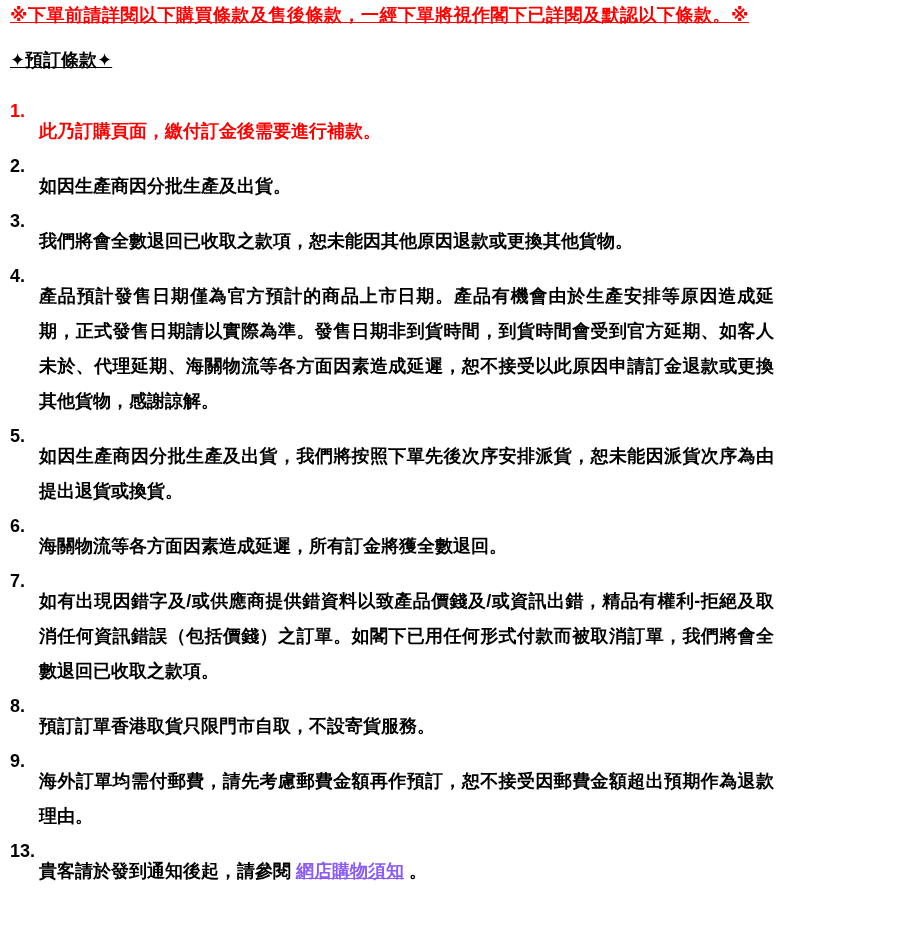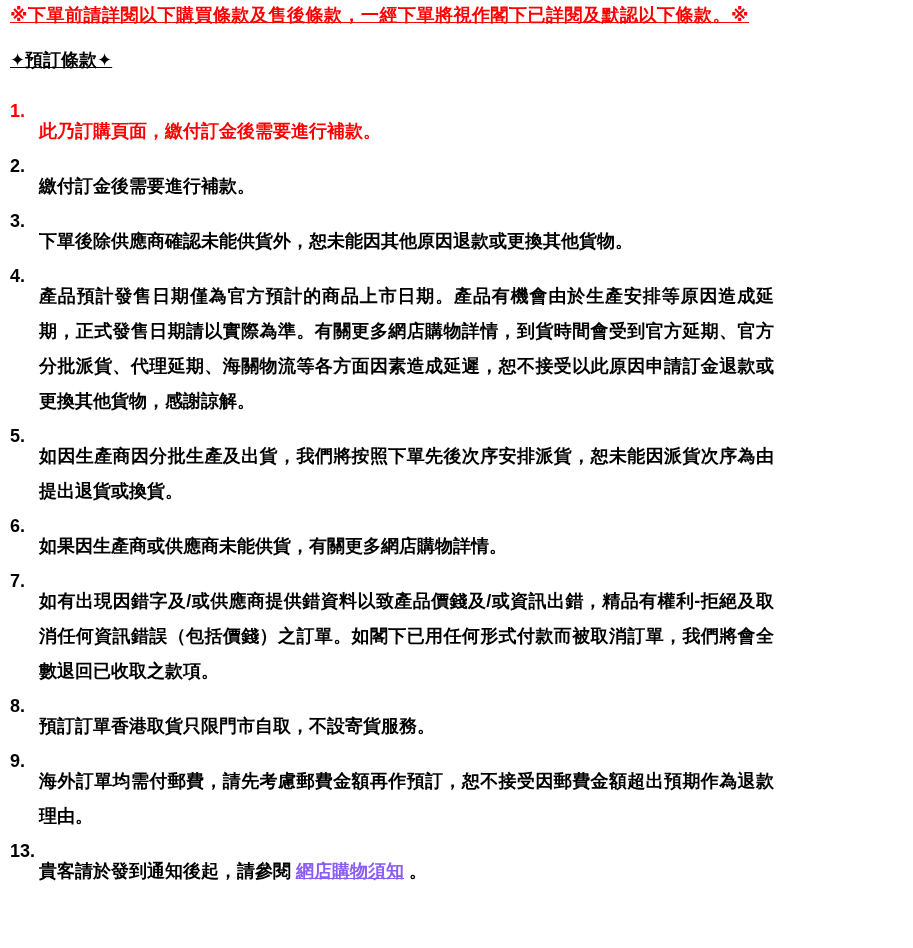--- a/index.html
+++ b/index.html
@@ -76,41 +76,41 @@
 
   <div class="terms-list">
 
     <div class="term-item red">
       <span class="term-num">1.</span>
       <div class="term-text">此乃訂購頁面，繳付訂金後需要進行補款。</div>
     </div>
 
     <div class="term-item">
       <span class="term-num">2.</span>
-      <div class="term-text">繳付訂金後需要進行補款。</div>
+      <div class="term-text">如因生產商因分批生產及出貨。</div>
     </div>
 
     <div class="term-item">
       <span class="term-num">3.</span>
-      <div class="term-text">下單後除供應商確認未能供貨外，恕未能因其他原因退款或更換其他貨物。</div>
+      <div class="term-text">我們將會全數退回已收取之款項，恕未能因其他原因退款或更換其他貨物。</div>
     </div>
 
     <div class="term-item">
       <span class="term-num">4.</span>
-      <div class="term-text">產品預計發售日期僅為官方預計的商品上市日期。產品有機會由於生產安排等原因造成延期，正式發售日期請以實際為準。有關更多網店購物詳情，到貨時間會受到官方延期、官方分批派貨、代理延期、海關物流等各方面因素造成延遲，恕不接受以此原因申請訂金退款或更換其他貨物，感謝諒解。</div>
+      <div class="term-text">產品預計發售日期僅為官方預計的商品上市日期。產品有機會由於生產安排等原因造成延期，正式發售日期請以實際為準。發售日期非到貨時間，到貨時間會受到官方延期、如客人未於、代理延期、海關物流等各方面因素造成延遲，恕不接受以此原因申請訂金退款或更換其他貨物，感謝諒解。</div>
     </div>
 
     <div class="term-item">
       <span class="term-num">5.</span>
       <div class="term-text">如因生產商因分批生產及出貨，我們將按照下單先後次序安排派貨，恕未能因派貨次序為由提出退貨或換貨。</div>
     </div>
 
     <div class="term-item">
       <span class="term-num">6.</span>
-      <div class="term-text">如果因生產商或供應商未能供貨，有關更多網店購物詳情。</div>
+      <div class="term-text">海關物流等各方面因素造成延遲，所有訂金將獲全數退回。</div>
     </div>
 
     <div class="term-item">
       <span class="term-num">7.</span>
       <div class="term-text">如有出現因錯字及/或供應商提供錯資料以致產品價錢及/或資訊出錯，精品有權利-拒絕及取消任何資訊錯誤（包括價錢）之訂單。如閣下已用任何形式付款而被取消訂單，我們將會全數退回已收取之款項。</div>
     </div>
 
     <div class="term-item">
       <span class="term-num">8.</span>
       <div class="term-text">預訂訂單香港取貨只限門市自取，不設寄貨服務。</div>

